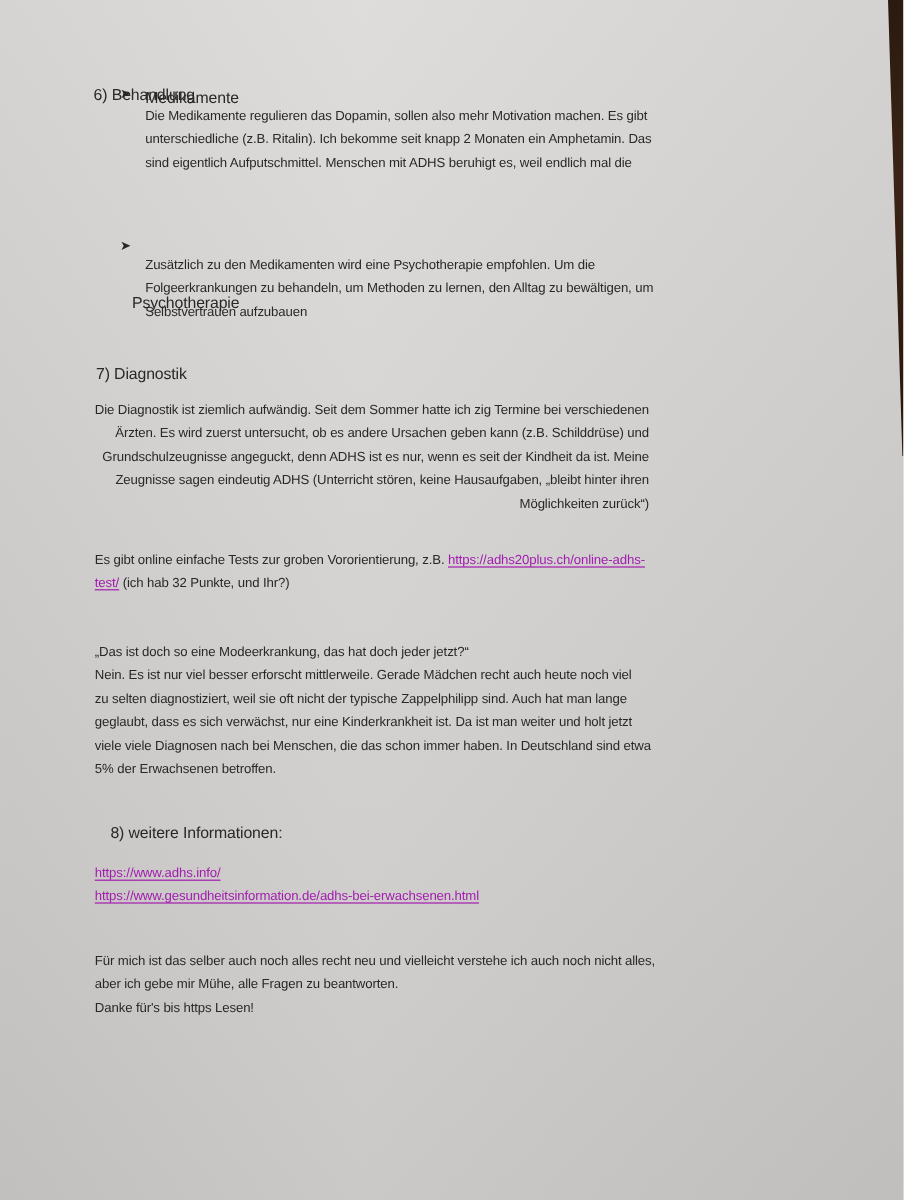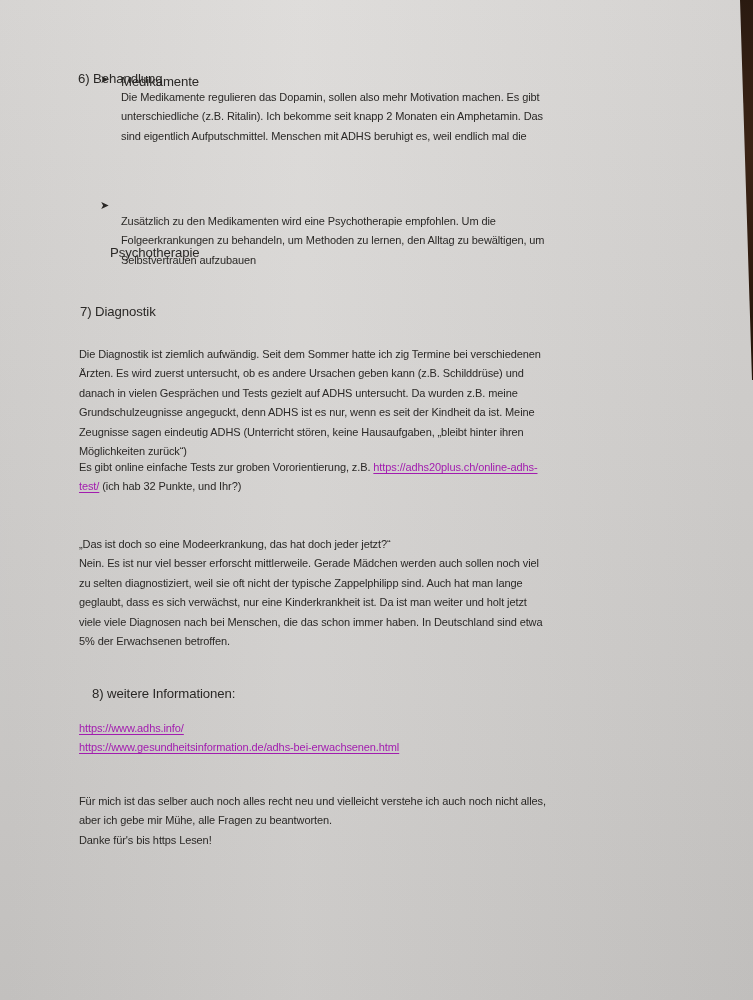--- a/index.html
+++ b/index.html
@@ -48,41 +48,40 @@
   <span class="bullet-arrow" style="left:100px; top:196px;">➤</span>
   <div class="t" style="left:110px; top:195px;margin-top:48px;">Psychotherapie</div>
   <div class="para" style="left:121px; top:212px;">
     <div>Zusätzlich zu den Medikamenten wird eine Psychotherapie empfohlen. Um die</div>
     <div>Folgeerkrankungen zu behandeln, um Methoden zu lernen, den Alltag zu bewältigen, um</div>
     <div>Selbstvertrauen aufzubauen</div>
   </div>
 
   <div class="t h" style="left:80px; top:302px;">7) Diagnostik</div>
 
-  <div class="para" style="left:79px; top:345px;">
+  <div class="para" style="left:79px; top:333px;text-align:right;">
     <div>Die Diagnostik ist ziemlich aufwändig. Seit dem Sommer hatte ich zig Termine bei verschiedenen</div>
     <div>Ärzten. Es wird zuerst untersucht, ob es andere Ursachen geben kann (z.B. Schilddrüse) und</div>
-    <div>danach in vielen Gesprächen und Tests gezielt auf ADHS untersucht. Da wurden z.B. meine</div>
     <div>Grundschulzeugnisse angeguckt, denn ADHS ist es nur, wenn es seit der Kindheit da ist. Meine</div>
     <div>Zeugnisse sagen eindeutig ADHS (Unterricht stören, keine Hausaufgaben, „bleibt hinter ihren</div>
     <div>Möglichkeiten zurück“)</div>
   </div>
 
   <div class="para" style="left:79px; top:458px;">
     <div>
       <span>Es gibt online einfache Tests zur groben Vororientierung, z.B. </span><a class="link">https://adhs20plus.ch/online-adhs-</a>
     </div>
     <div>
       <a class="link">test/</a><span> (ich hab 32 Punkte, und Ihr?)</span>
     </div>
   </div>
 
   <div class="para" style="left:79px; top:535px;">
     <div>„Das ist doch so eine Modeerkrankung, das hat doch jeder jetzt?“</div>
-    <div>Nein. Es ist nur viel besser erforscht mittlerweile. Gerade Mädchen werden auch sollen noch viel</div>
+    <div>Nein. Es ist nur viel besser erforscht mittlerweile. Gerade Mädchen recht auch heute noch viel</div>
     <div>zu selten diagnostiziert, weil sie oft nicht der typische Zappelphilipp sind. Auch hat man lange</div>
     <div>geglaubt, dass es sich verwächst, nur eine Kinderkrankheit ist. Da ist man weiter und holt jetzt</div>
     <div>viele viele Diagnosen nach bei Menschen, die das schon immer haben. In Deutschland sind etwa</div>
     <div>5% der Erwachsenen betroffen.</div>
   </div>
 
   <div class="t h" style="left:92px; top:684px;">8) weitere Informationen:</div>
 
   <div class="para" style="left:79px; top:719px;">
     <div><a class="link">https://www.adhs.info/</a></div>

